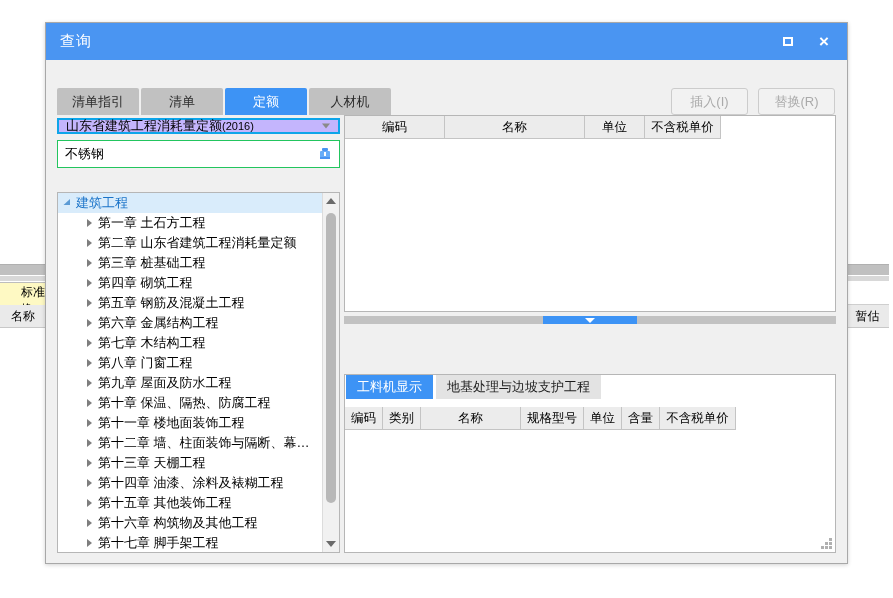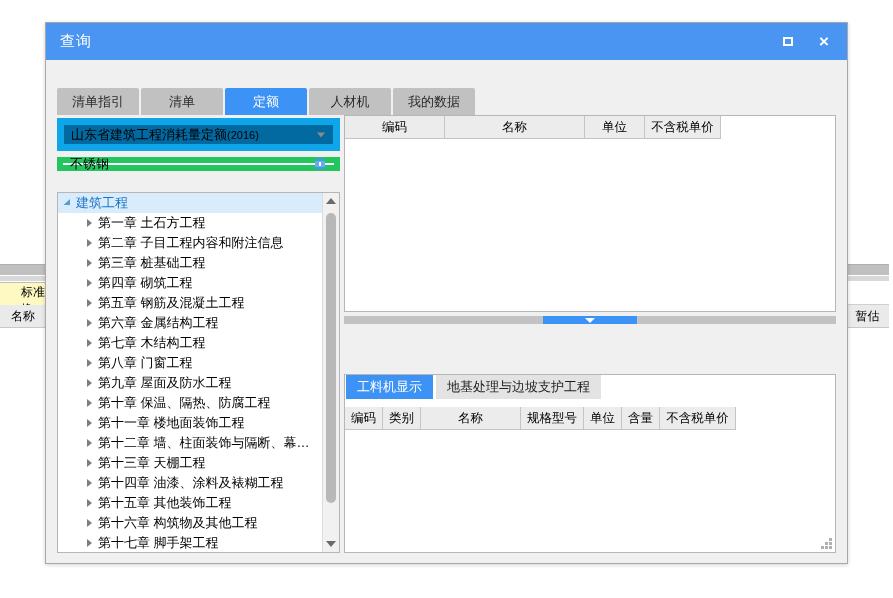--- a/index.html
+++ b/index.html
@@ -149,44 +149,44 @@
   }
 
   
   .leftpane {
     position: absolute;
     left: 11px; top: 58px;
     width: 283px;
     bottom: 10px;
   }
   .combo {
-    height: 33px;
-    background: #0369a1;
-    border: 7px solid #0ea5e9;
+    height: 16px;
+    background: #c4b5fd;
+    border: 2px solid #0ea5e9;
     box-sizing: border-box;
     display: flex; align-items: center;
     position: relative;
     cursor: default;
   }
   .combo-text { margin-left: 7px; font-size: 13px; }
   .combo-text .yr { font-size: 11px; }
   .combo-arrow {
     position: absolute; right: 8px; top: 50%;
     transform: translateY(-50%);
     width: 0; height: 0;
     border-left: 4px solid transparent;
     border-right: 4px solid transparent;
     border-top: 5px solid #8a8a8a;
   }
 
   .searchbox {
     margin-top: 6px;
-    height: 14px;
-    background: #ffffff;
-    border: 6px solid #22c55e;
+    height: 28px;
+    background: #ffffff;
+    border: 1px solid #22c55e;
     box-sizing: border-box;
     display: flex; align-items: center;
     position: relative;
   }
   .search-val { margin-left: 7px; font-size: 13px; }
   .clear-icon {
     position: absolute; right: 6px; top: 50%;
     transform: translateY(-50%);
     width: 16px; height: 16px;
     cursor: default;
@@ -379,23 +379,26 @@
     </div>
   </div>
 
   <div class="dlg-body">
 
     <div class="tabrow">
       <div class="tab">清单指引</div>
       <div class="tab">清单</div>
       <div class="tab active">定额</div>
       <div class="tab">人材机</div>
-      <div class="tab">我的数据</div>
     </div>
 
+    <div class="topbtns">
+      <div class="topbtn">插入(I)</div>
+      <div class="topbtn">替换(R)</div>
+    </div>
 
     <div class="leftpane">
 
       <div class="combo">
         <span class="combo-text"><span>山东省建筑工程消耗量定额</span><span class="yr">(2016)</span></span>
         <span class="combo-arrow"></span>
       </div>
 
       <div class="searchbox">
         <span class="search-val">不锈钢</span>
@@ -423,21 +426,21 @@
           <div class="tnode child">
               <span class="exp">
                 <i class="tri-right"></i>
               </span>
               <span>第一章 土石方工程</span>
             </div>
           <div class="tnode child">
               <span class="exp">
                 <i class="tri-right"></i>
               </span>
-              <span>第二章 子目工程内容和附注信息</span>
+              <span>第二章 山东省建筑工程消耗量定额</span>
             </div>
           <div class="tnode child">
               <span class="exp">
                 <i class="tri-right"></i>
               </span>
               <span>第三章 桩基础工程</span>
             </div>
           <div class="tnode child">
               <span class="exp">
                 <i class="tri-right"></i>

